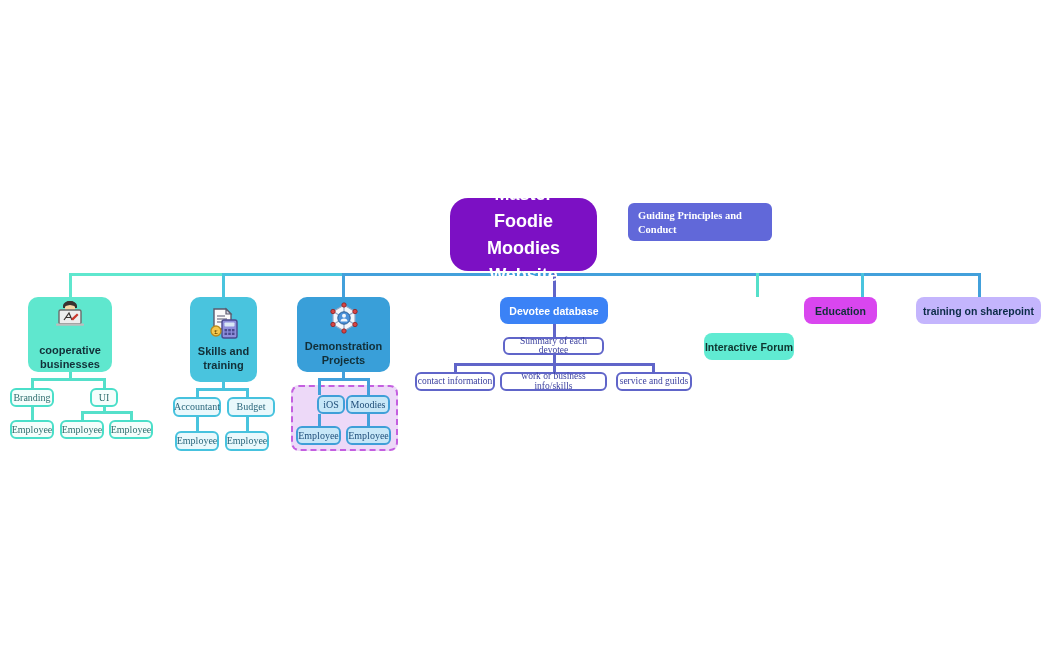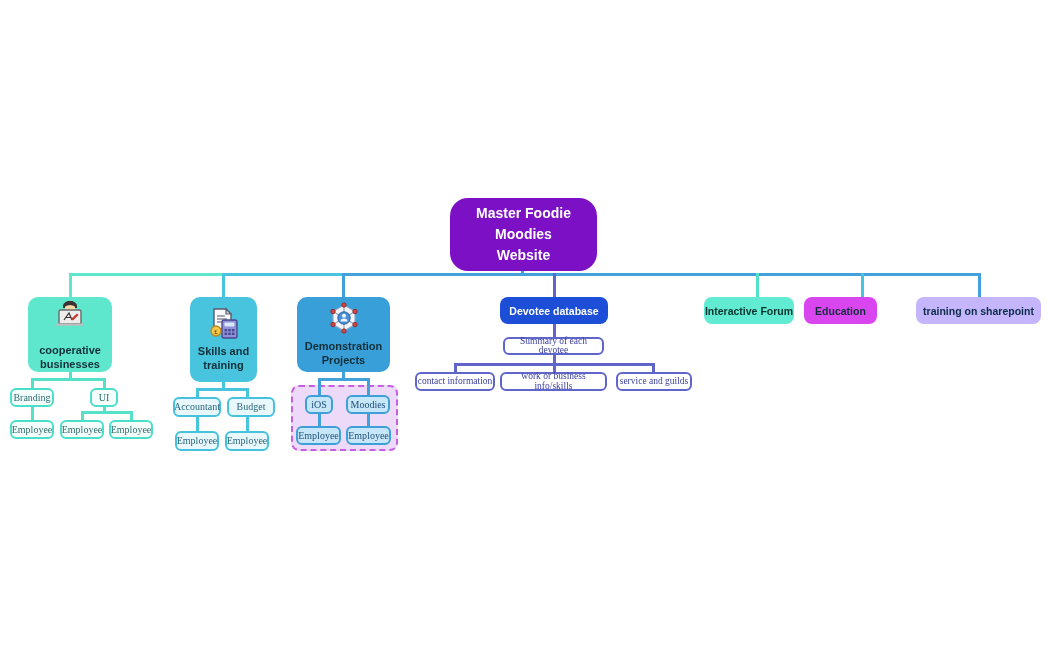--- a/index.html
+++ b/index.html
@@ -29,21 +29,21 @@
     align-items: center;
     justify-content: center;
     text-align: center;
     border-radius: 10px;
     font-weight: bold;
     color: #122F38;
   }
   .root-node {
     left: 450px; top: 198px; width: 147px; height: 73px;
     background: #7C10C4; border-radius: 18px;
-    color: #ffffff; font-size: 14px; line-height: 1.5;
+    color: #ffffff; font-size: 18px; line-height: 1.5;
   }
   .root-node .inner { width: 112px; }
   .note-node {
     position: absolute;
     left: 628px; top: 203px; width: 144px; height: 38px;
     background: #6168D9; border-radius: 6px;
     color: #ffffff;
     font-family: "Liberation Serif", serif;
     font-size: 10.5px; font-weight: 600; line-height: 1.35;
     padding: 6px 10px;
@@ -54,22 +54,22 @@
   .skills-node .lbl { width: 54px; }
   .demo-node  .lbl { width: 88px; }
   .pill {
     position: absolute;
     display: flex; align-items: center; justify-content: center;
     text-align: center;
     border-radius: 8px;
     font-weight: bold; font-size: 10.5px;
     height: 27px; top: 297px;
   }
-  .devotee-node   { left: 500px; width: 108px; background: #1d4ed8; color: #ffffff; }
-  .forum-node     { left: 704px; width: 90px; background: #60EBD2; color: #0E332E; }
+  .devotee-node   { left: 500px; width: 108px; background: #3b82f6; color: #ffffff; }
+  .forum-node     { left: 704px; width: 90px; background: #60EBD2; color: #0E332E; margin-top: 36px; }
   .education-node { left: 804px; width: 73px;  background: #d946ef; color: #0E2F38; }
   .sharepoint-node{ left: 916px; width: 125px; background: #c4b5fd; color: #0B2B47; }
   
   .box {
     position: absolute;
     display: flex; align-items: center; justify-content: center;
     text-align: center;
     border-radius: 6px;
     font-family: "Liberation Serif", serif;
     font-size: 10px; line-height: 1;
@@ -101,20 +101,23 @@
   <div class="line w3 c-mint" style="left:68.5px;  top:273px; height:24px;"></div>
   <div class="line w3 c-cyan" style="left:221.5px; top:273px; height:24px;"></div>
   <div class="line w3 c-blue" style="left:341.5px; top:273px; height:24px;"></div>
   <div class="line w3 c-purple" style="left:552.5px; top:273px; height:24px;"></div>
   <div class="line w3 c-teal" style="left:755.5px; top:273px; height:24px;"></div>
   <div class="line w3 c-cyan" style="left:860.5px; top:273px; height:24px;"></div>
   <div class="line w3 c-blue" style="left:977.5px; top:273px; height:24px;"></div>
 
   <div class="node root-node">
     <div class="inner">Master Foodie Moodies Website</div>
+  </div>
+  <div class="note-node">
+    <span>Guiding Principles and Conduct</span>
   </div>
 
   <div class="node coop-node">
     <span class="icon-wrap">
       <svg width="36" height="32" viewBox="0 0 36 32">
         <path d="M11 10 a7 7 0 0 1 14 0 z" fill="#3A3330"></path>
         <rect x="13" y="6.5" width="10" height="6.5" rx="1" fill="#F6D7A7"></rect>
         <path d="M11 10 q7 -6 14 0 l0 -2 a7 5 0 0 0 -14 0 z" fill="#3A3330"></path>
         <rect x="7" y="12" width="22" height="14" rx="1.5" fill="#EDEDED" stroke="#6B6B6B" stroke-width="1.4"></rect>
         <path d="M12 22 L17 15 L20 22 M13.8 19.5 L18.6 19.5" stroke="#3A3330" stroke-width="1.2" fill="none"></path>
@@ -222,21 +225,21 @@
     <div class="lbl">Demonstration Projects</div>
   </div>
 
   <div class="line w3 c-blue" style="left:341.5px; top:372px; height:8px;"></div>
   <div class="line h3 c-blue" style="left:317.5px; top:378px; width:52px;"></div>
   <div class="group-frame"></div>
   <div class="line w3 c-blue" style="left:317.5px; top:378px; height:17px;"></div>
   <div class="line w3 c-blue" style="left:366.5px; top:378px; height:17px;"></div>
   <div class="line w3 c-blue" style="left:317.5px; top:414px; height:12px;"></div>
   <div class="line w3 c-blue" style="left:366.5px; top:414px; height:12px;"></div>
-  <div class="box blue-box" style="left:305px; top:395px; width:28px;">
+  <div class="box blue-box" style="left:317px; top:395px; width:28px;">
     <span>iOS</span>
   </div>
   <div class="box blue-box" style="left:346px; top:395px; width:44px;">
     <span>Moodies</span>
   </div>
   <div class="box blue-box" style="left:296px; top:426px; width:45px;">
     <span>Employee</span>
   </div>
   <div class="box blue-box" style="left:346px; top:426px; width:45px;">
     <span>Employee</span>

